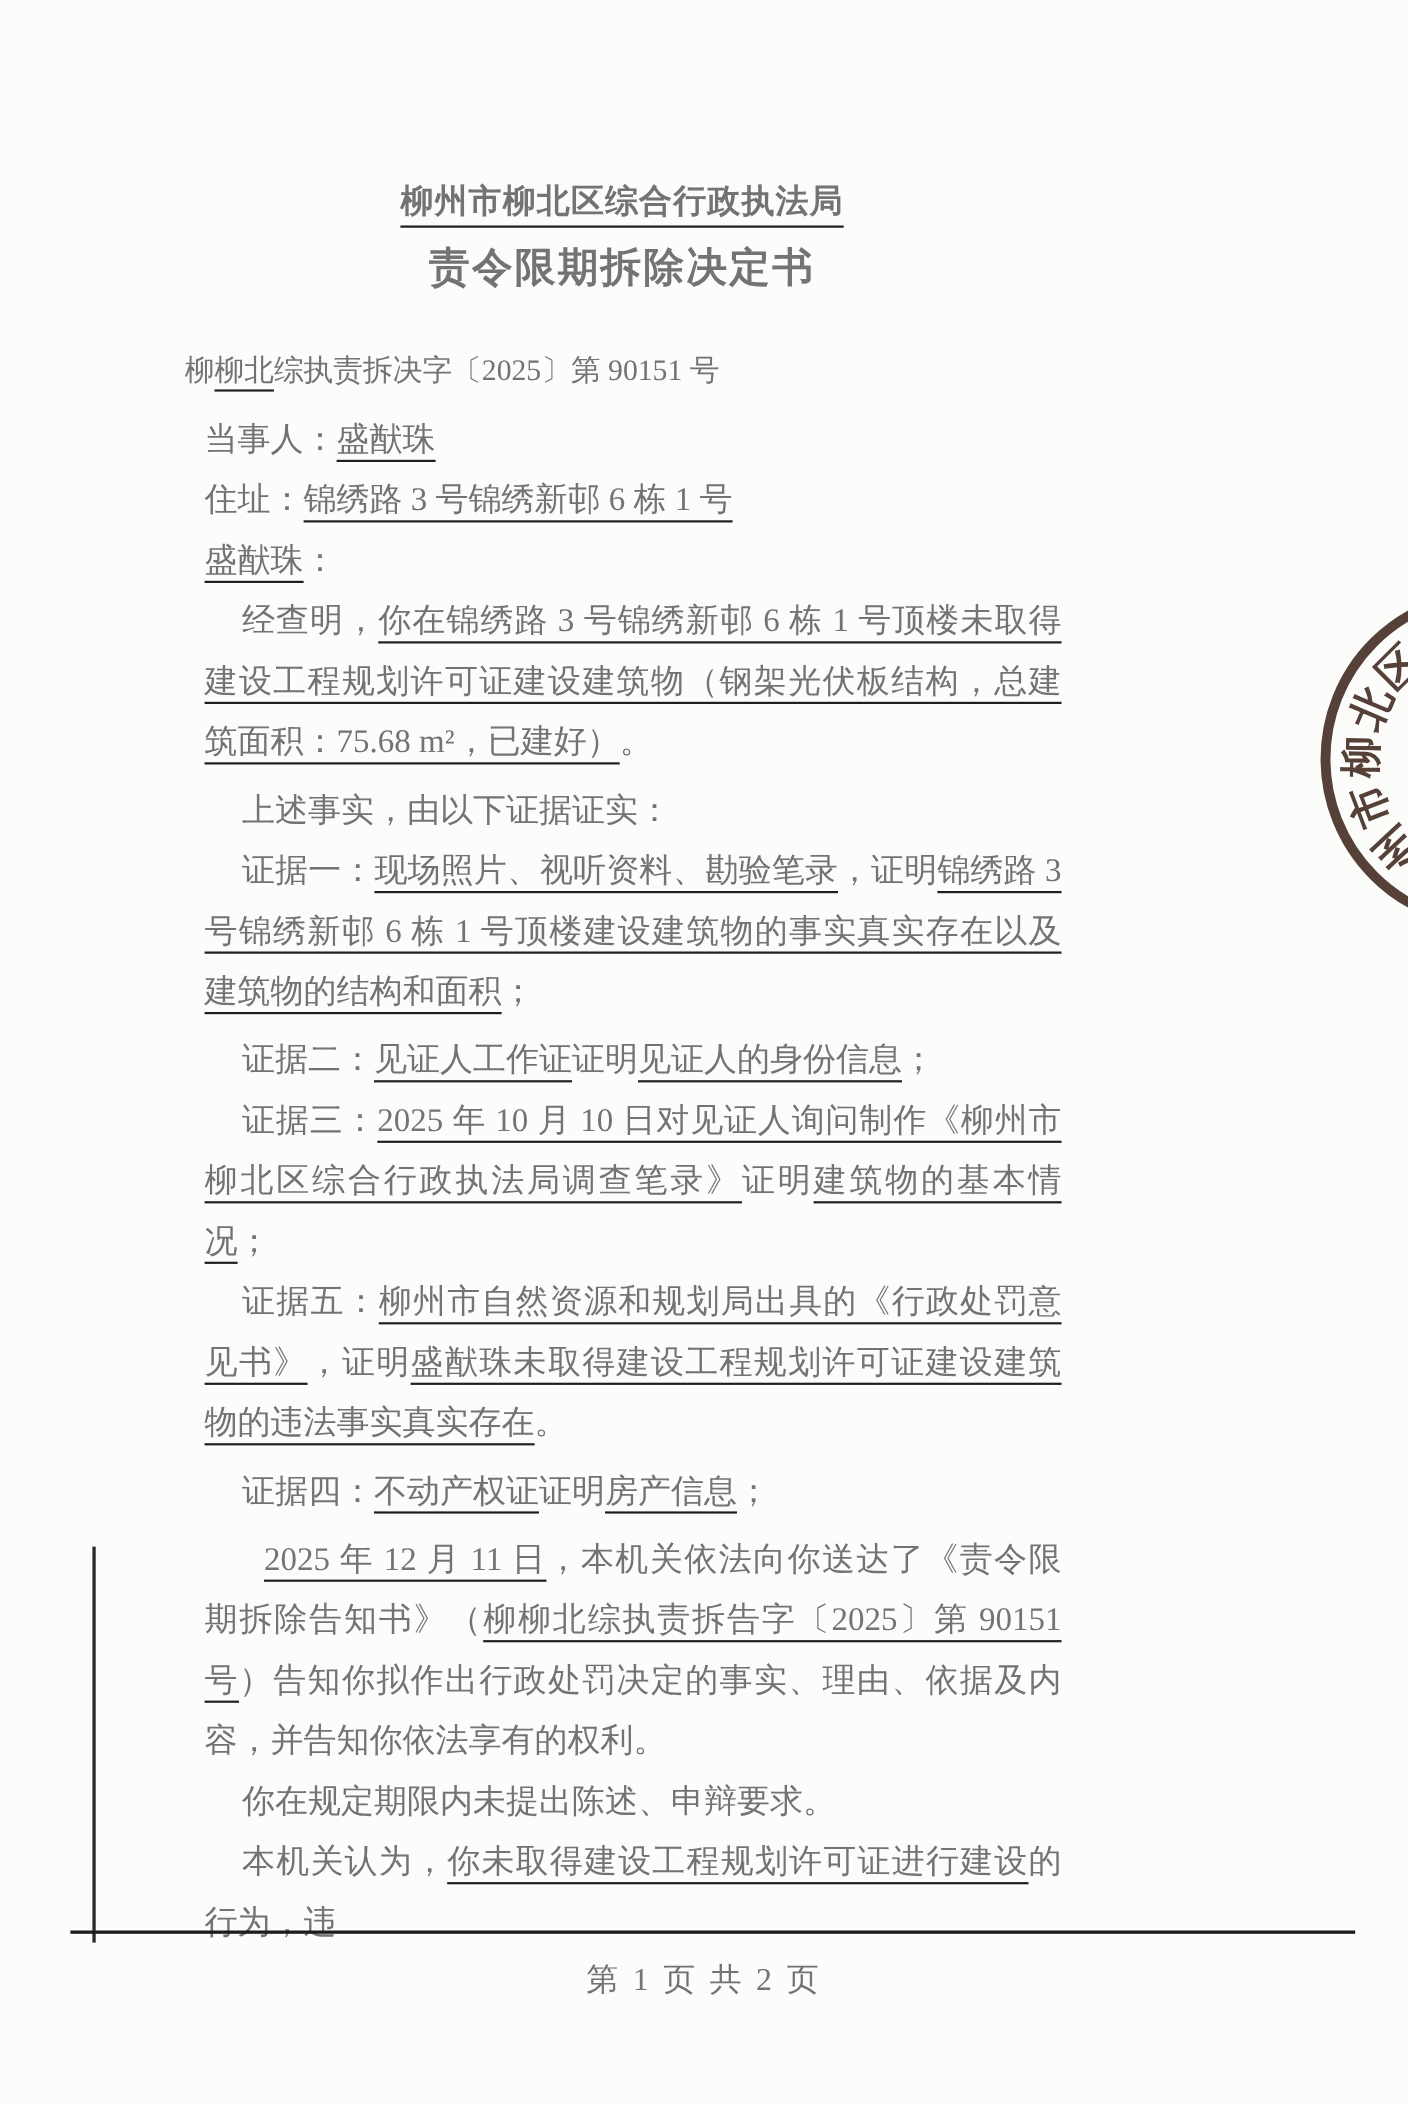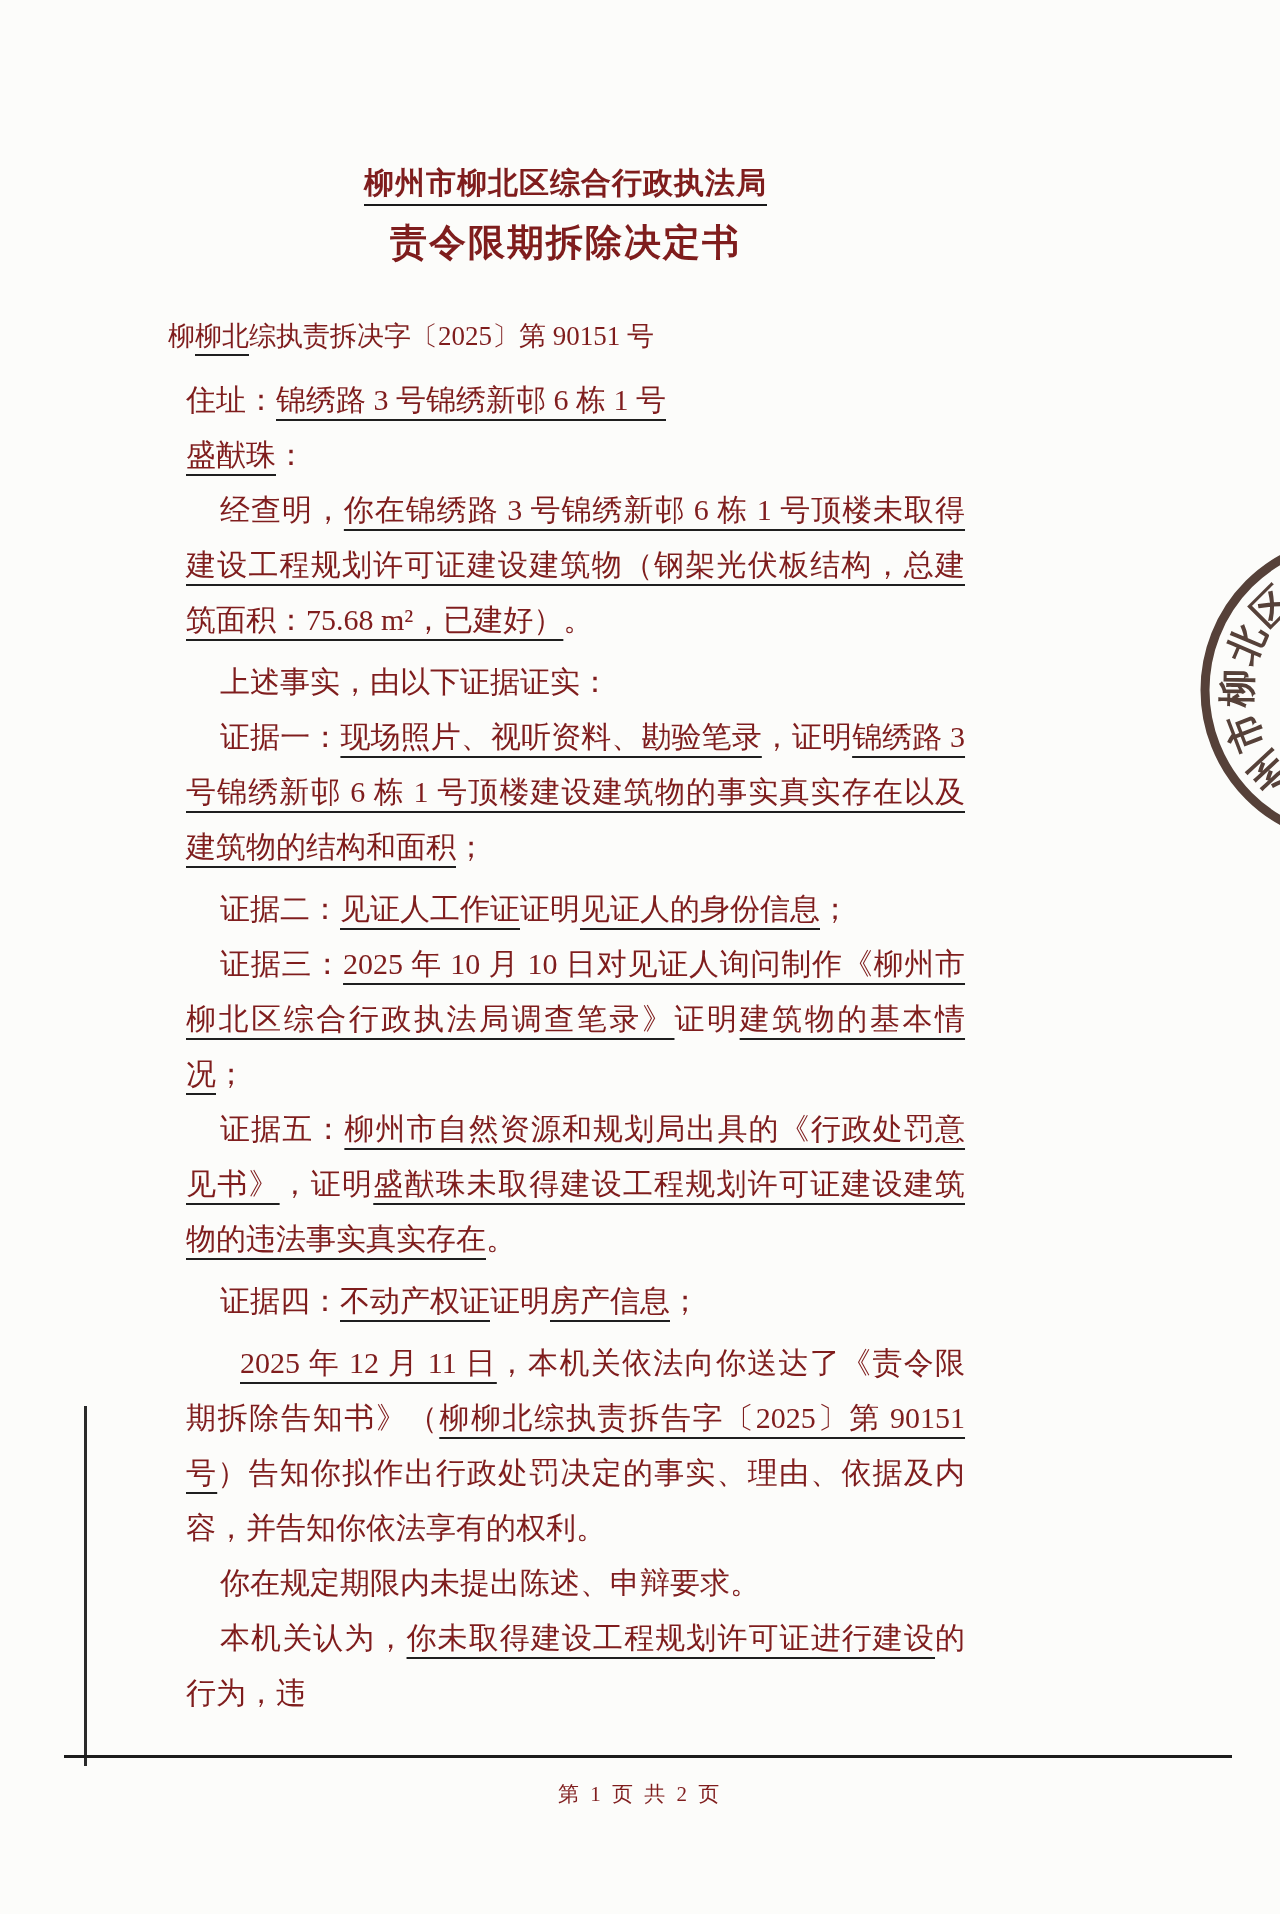--- a/index.html
+++ b/index.html
@@ -1,18 +1,18 @@
 <!DOCTYPE html>
 <html><head>
 <meta charset="utf-8">
 <style>
   html,body{margin:0;padding:0;background:#e8e8e8;}
   .page{
     position:relative;width:1280px;height:1914px;margin:0 auto;
-    background:#fcfcfa;color:#7f1d1d;overflow:hidden;
+    background:#fcfcfa;color:#737373;overflow:hidden;
     font-family:"Liberation Serif","DejaVu Serif",serif;
   }
   .title1{
     position:absolute;top:163px;left:168px;width:795px;
     text-align:center;font-size:30px;font-weight:700;letter-spacing:1px;
   }
   .title1 .inner{border-bottom:2px solid #1a1a1a;padding-bottom:5px;}
   .title2{
     position:absolute;top:218px;left:168px;width:795px;
     text-align:center;font-size:37px;font-weight:700;letter-spacing:2px;
@@ -32,21 +32,21 @@
   .u{
     text-decoration:underline;
     text-underline-offset:9px;
     text-decoration-thickness:2px;
     text-decoration-color:#1f1f1f;
   }
   .vline{position:absolute;left:84px;top:1406px;width:3px;height:360px;background:#2a2a2a;}
   .rule{position:absolute;left:64px;top:1755px;width:1168px;height:3px;background:#1c1c1c;}
   .pageno{
     position:absolute;top:1780px;left:0;width:1280px;
-    text-align:center;font-size:21px;letter-spacing:3px;
+    text-align:center;font-size:29px;letter-spacing:3px;
   }
   .seal{position:absolute;left:1188px;top:550px;opacity:0.93;}
   .seal-ring{fill:none;stroke:#4a332b;stroke-width:9;}
   .seal-char{
     font-size:38px;font-weight:700;fill:#4a332b;text-anchor:middle;
     font-family:"Liberation Serif","DejaVu Serif",serif;
   }
 </style>
 </head>
 <body>
@@ -55,20 +55,21 @@
 
   <div class="title1">
     <span class="inner">柳州市柳北区综合行政执法局</span>
   </div>
 
   <div class="title2">责令限期拆除决定书</div>
 
   <div class="docno"><span>柳</span><span class="u">柳北</span><span>综执责拆决字〔2025〕第 90151 号</span></div>
 
   <div class="content">
+      <p class="p"><span>当事人：</span><span class="u">盛猷珠</span></p>
       <p class="p"><span>住址：</span><span class="u">锦绣路 3 号锦绣新邨 6 栋 1 号</span></p>
       <p class="p"><span class="u">盛猷珠</span><span>：</span></p>
       <p class="p indent"><span>经查明，</span><span class="u">你在锦绣路 3 号锦绣新邨 6 栋 1 号顶楼未取得建设工程规划许可证建设建筑物（钢架光伏板结构，总建筑面积：75.68 m²，已建好）</span><span>。</span></p>
       <p class="p indent gap"><span>上述事实，由以下证据证实：</span></p>
       <p class="p indent"><span>证据一：</span><span class="u">现场照片、视听资料、勘验笔录</span><span>，证明</span><span class="u">锦绣路 3 号锦绣新邨 6 栋 1 号顶楼建设建筑物的事实真实存在以及建筑物的结构和面积</span><span>；</span></p>
       <p class="p indent gap"><span>证据二：</span><span class="u">见证人工作证</span><span>证明</span><span class="u">见证人的身份信息</span><span>；</span></p>
       <p class="p indent"><span>证据三：</span><span class="u">2025 年 10 月 10 日对见证人询问制作《柳州市柳北区综合行政执法局调查笔录》</span><span>证明</span><span class="u">建筑物的基本情况</span><span>；</span></p>
       <p class="p indent"><span>证据五：</span><span class="u">柳州市自然资源和规划局出具的《行政处罚意见书》</span><span>，证明</span><span class="u">盛猷珠未取得建设工程规划许可证建设建筑物的违法事实真实存在</span><span>。</span></p>
       <p class="p indent gap"><span>证据四：</span><span class="u">不动产权证</span><span>证明</span><span class="u">房产信息</span><span>；</span></p>
       <p class="p indent2 gap"><span class="u">2025 年 12 月 11 日</span><span>，本机关依法向你送达了《责令限期拆除告知书》（</span><span class="u">柳柳北综执责拆告字〔2025〕第 90151 号</span><span>）告知你拟作出行政处罚决定的事实、理由、依据及内容，并告知你依法享有的权利。</span></p>

